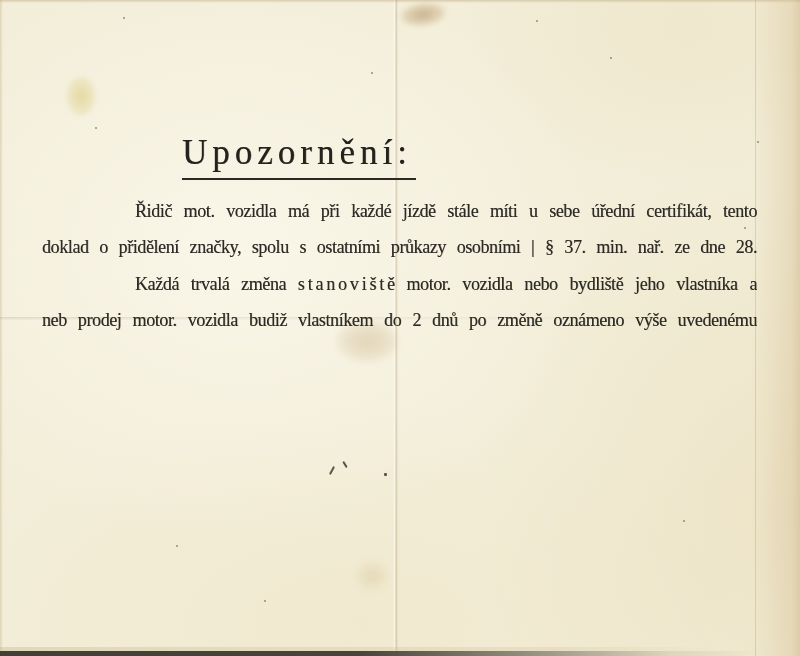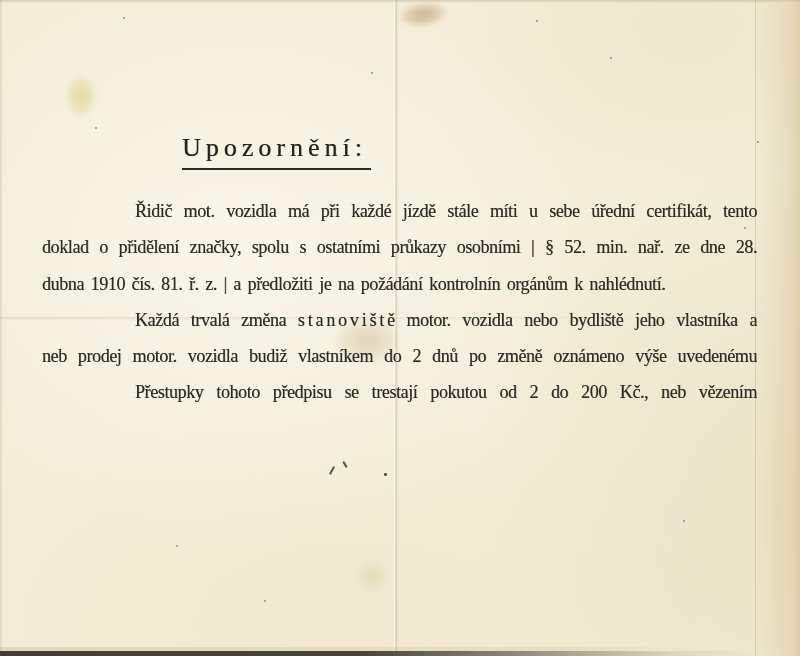--- a/index.html
+++ b/index.html
@@ -16,21 +16,21 @@
       radial-gradient(ellipse 600px 300px at 45% 95%, rgba(235,222,185,0.30), transparent 75%),
       #f3eed9;
   }
 
   
   .title {
     position: absolute;
     left: 182px;
     top: 133px;
     margin: 0;
-    font-size: 26px;
+    font-size: 35px;
     font-weight: normal;
     color: #23221c;
     letter-spacing: 5px;
     padding: 0 4px 5px 0;
     border-bottom: 2px solid #2a2922;
     text-shadow: 0.4px 0.3px 0 rgba(35,34,28,0.55);
     white-space: nowrap;
   }
   .body-text {
     position: absolute;
@@ -166,20 +166,18 @@
   </div>
 
   <div class="pen-mark m1"></div>
   <div class="pen-mark m2"></div>
   <div class="pen-mark m3"></div>
 
   <h1 class="title">Upozornění:</h1>
 
   <div class="body-text">
     <div class="line fill indent">Řidič mot. vozidla má při každé jízdě stále míti u sebe úřední certifikát, tento</div>
-    <div class="line fill">doklad o přidělení značky, spolu s ostatními průkazy osobními | § 52. min. nař. ze dne 28.</div>
-    <div class="line">dubna 1910 čís. 81. ř. z. | a předložiti je na požádání kontrolnín orgánům k nahlédnutí.</div>
+    <div class="line fill">doklad o přidělení značky, spolu s ostatními průkazy osobními | § 37. min. nař. ze dne 28.</div>
     <div class="line fill indent">Každá trvalá změna s t a n o v i š t ě motor. vozidla nebo bydliště jeho vlastníka a</div>
     <div class="line fill">neb prodej motor. vozidla budiž vlastníkem do 2 dnů po změně oznámeno výše uvedenému</div>
-    <div class="line fill indent">Přestupky tohoto předpisu se trestají pokutou od 2 do 200 Kč., neb vězením</div>
   </div>
 
 </div>
 
 </body></html>

